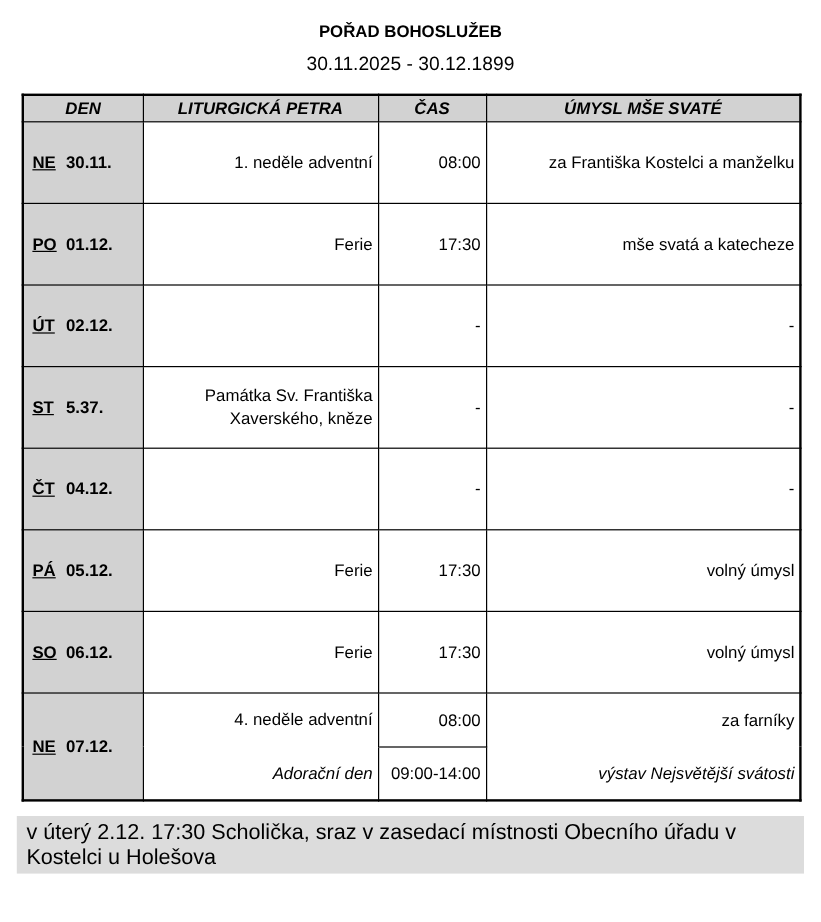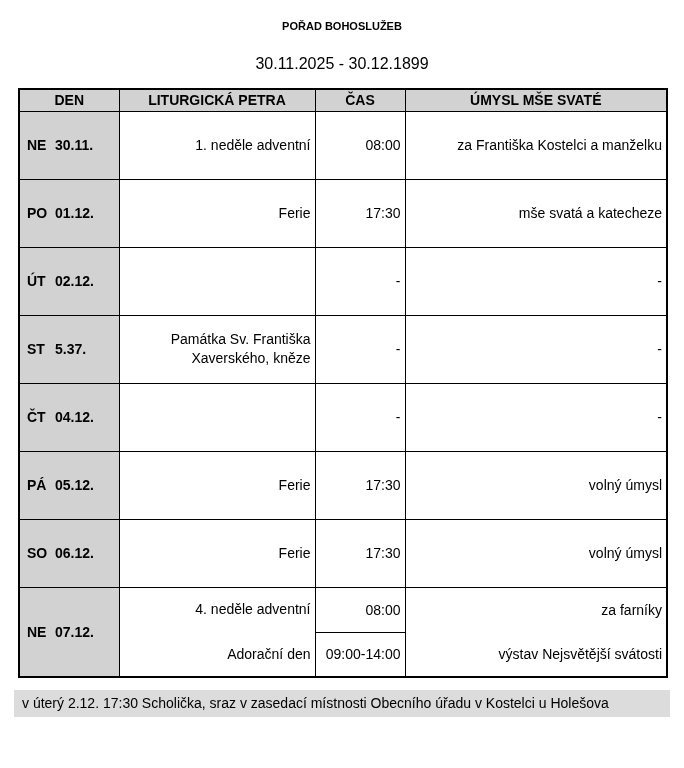--- a/index.html
+++ b/index.html
@@ -9,21 +9,21 @@
     height: 768px;
     background: #ffffff;
     color: #000000;
     font-family: "Liberation Sans", "DejaVu Sans", sans-serif;
     -webkit-font-smoothing: antialiased;
   }
   .page { padding: 16px 18px 0 18px; }
 
   
   .titles { text-align: center; margin-bottom: 14px; }
-  .title    { font-size: 11px; font-weight: bold; margin: 0 0 18px 0; line-height: 20px; }
+  .title    { font-size: 14px; font-weight: bold; margin: 0 0 8px 0; line-height: 20px; }
   .subtitle { font-size: 15px; font-weight: bold; margin: 0 0 4px 0; line-height: 20px; }
   .daterange{ font-size: 16px; font-weight: normal; line-height: 20px; }
 
   
   table.schedule {
     border-collapse: collapse;
     width: 648px;
     table-layout: fixed;
     border: 2px solid var(--border, #000);
   }
@@ -32,42 +32,43 @@
     font-size: 14px;
     padding: 2px 4px;
     vertical-align: middle;
   }
   .schedule thead th {
     background: var(--header-bg, #d2d2d2);
     font-weight: bold;
     height: 22px;
     text-align: center;
     padding: 1px 2px;
+    font-style: italic;
   }
   tr.r { height: 68px; }
   tr.half { height: 45px; }
   td.day {
     background: var(--day-bg, #d2d2d2);
     font-weight: bold;
     text-align: left;
     padding-left: 7px;
     white-space: nowrap;
   }
-  .dow { display: inline-block; min-width: 28px; }
+  .dow { display: inline-block; min-width: 28px; text-decoration: underline; }
   td.cele, td.time, td.intent { text-align: right; }
   td.cele { line-height: 19px; }
   .nb { border-bottom: none !important; }
-  .nt { border-top: none !important; }
+  .nt { border-top: none !important; font-style: italic; }
 
   
   .note {
     margin: 12px 0 0 -4px;
     width: 656px;
     background: var(--footer-bg, #dcdcdc);
-    font-size: 14px;
+    font-size: 18px;
     line-height: 21px;
     padding: 3px 8px;
   }
 </style>
 </head>
 <body>
 
 <div class="page">
 
   <div class="titles">

